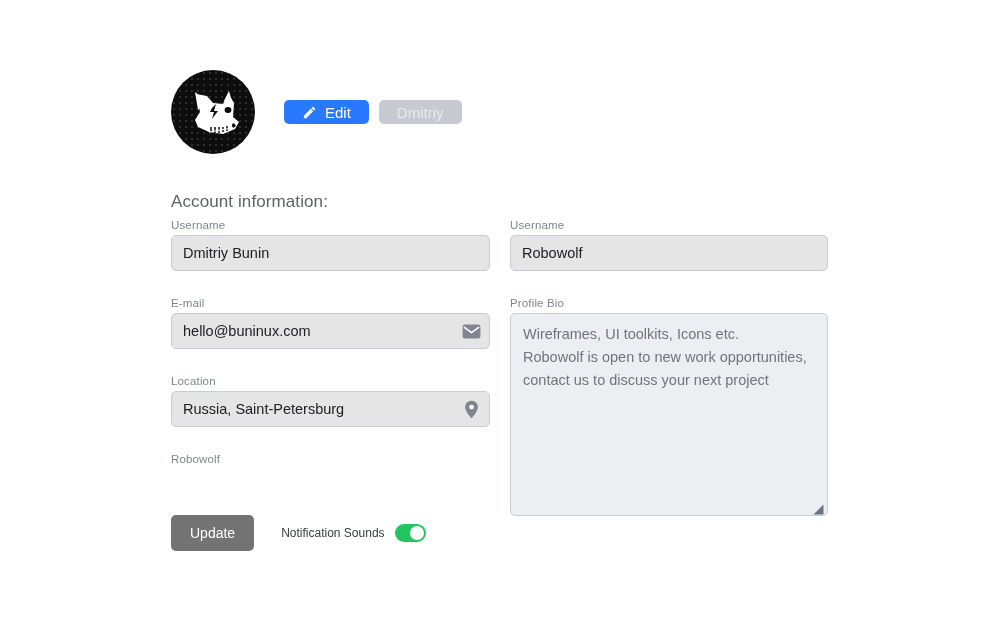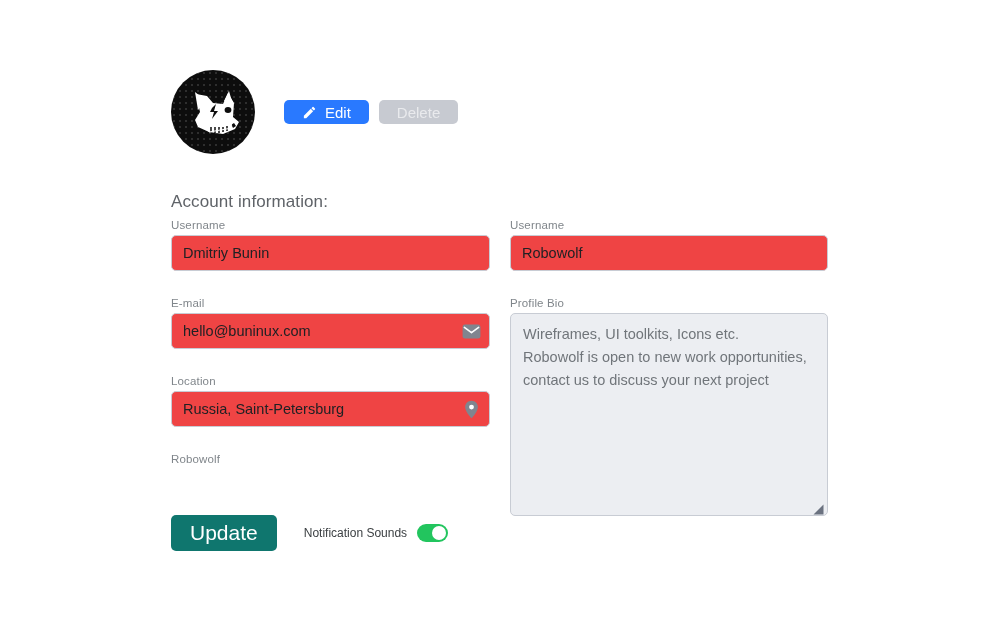--- a/index.html
+++ b/index.html
@@ -117,21 +117,21 @@
   }
 
   .input-wrap {
     position: relative;
     width: 100%;
   }
   .txt-input {
     box-sizing: border-box;
     width: 100%;
     height: 36px;
-    background: #ef4444;
+    background: #e5e5e5;
     border: 1px solid #c8ccd4;
     border-radius: 5px;
     font-family: "Liberation Sans", sans-serif;
     font-size: 14.5px;
     color: #202124;
     padding: 0 38px 0 11px;
     outline: none;
   }
   .txt-input.no-icon { padding-right: 11px; }
 
@@ -179,28 +179,28 @@
 
   
   .footer-row {
     position: absolute;
     left: 0;
     top: 515px;
     display: flex;
     align-items: center;
   }
   .btn-update {
-    background: #0f766e;
+    background: #737373;
     color: #ffffff;
     border: none;
     border-radius: 5px;
     height: 36px;
     padding: 0 19px;
     font-family: "Liberation Sans", sans-serif;
-    font-size: 21px;
+    font-size: 14px;
     cursor: pointer;
     display: inline-flex;
     align-items: center;
     justify-content: center;
   }
   .notif-label {
     margin-left: 27px;
     font-size: 12px;
     color: #3c4043;
   }
@@ -255,21 +255,21 @@
 
     <div class="avatar-buttons">
       <button class="btn btn-edit">
         <span class="pencil-icon">
           <svg width="15" height="15" viewBox="0 0 24 24" fill="#ffffff">
             <path d="M3 17.25V21h3.75L17.81 9.94l-3.75-3.75L3 17.25zM20.71 7.04a1 1 0 0 0 0-1.41l-2.34-2.34a1 1 0 0 0-1.41 0l-1.83 1.83 3.75 3.75 1.83-1.83z"></path>
           </svg>
         </span>
         <span>Edit</span>
       </button>
-      <button class="btn btn-delete">Delete</button>
+      <button class="btn btn-delete">Dmitriy</button>
     </div>
   </div>
 
   <div class="section-title">Account information:</div>
 
   <div class="col-left">
 
     <div class="field">
       <label class="field-label">Username</label>
       <div class="input-wrap">

